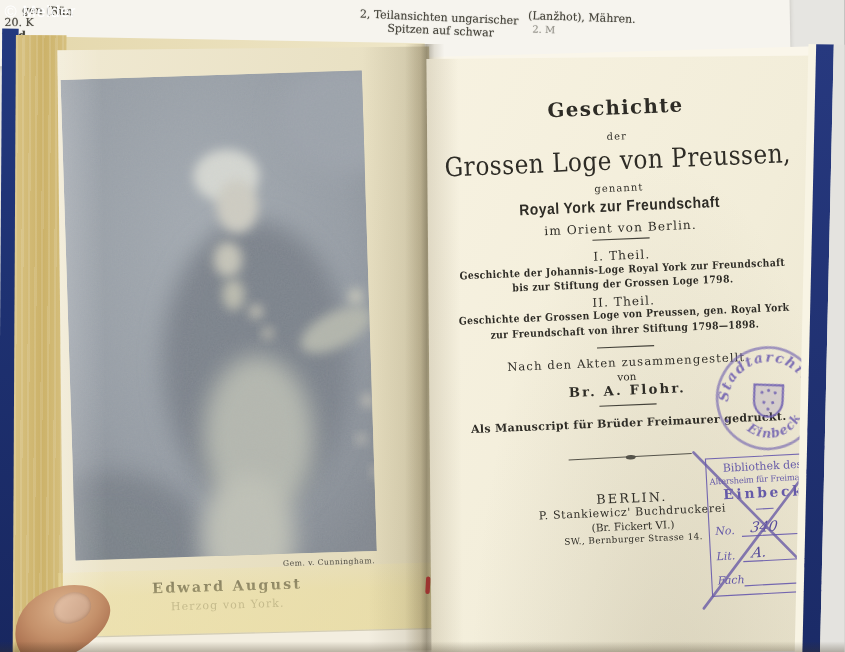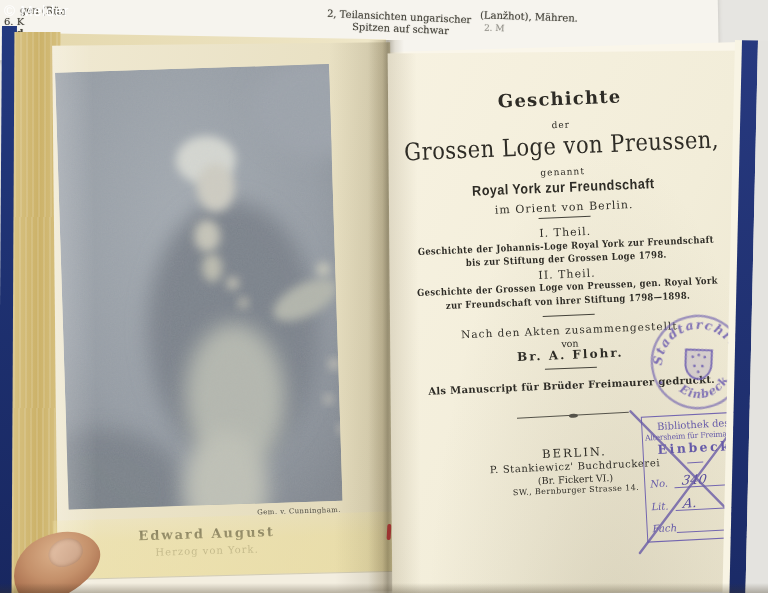--- a/index.html
+++ b/index.html
@@ -159,21 +159,21 @@
   .watermark{position:absolute;left:4px;top:2px;color:#ffffff;font-size:15px;
         font-family:Liberation Sans, sans-serif;letter-spacing:.5px;}
 </style>
 </head>
 <body>
 
 <div class="photo">
 
   <div class="bg-page"></div>
   <span class="frag frag-a">gen (Rün</span>
-  <span class="frag frag-b">6. K</span>
+  <span class="frag frag-b">20. K</span>
   <span class="frag frag-c">und</span>
   <span class="frag frag-d">18. L</span>
   <span class="frag frag-e">2, Teilansichten ungarischer</span>
   <span class="frag frag-f">Spitzen auf schwar</span>
   <span class="frag frag-g">(Lanžhot), Mähren.</span>
   <span class="frag frag-h">2. M</span>
 
   <div class="top-edge"></div>
   <div class="right-top-edge"></div>
   <div class="cover-left"></div>

